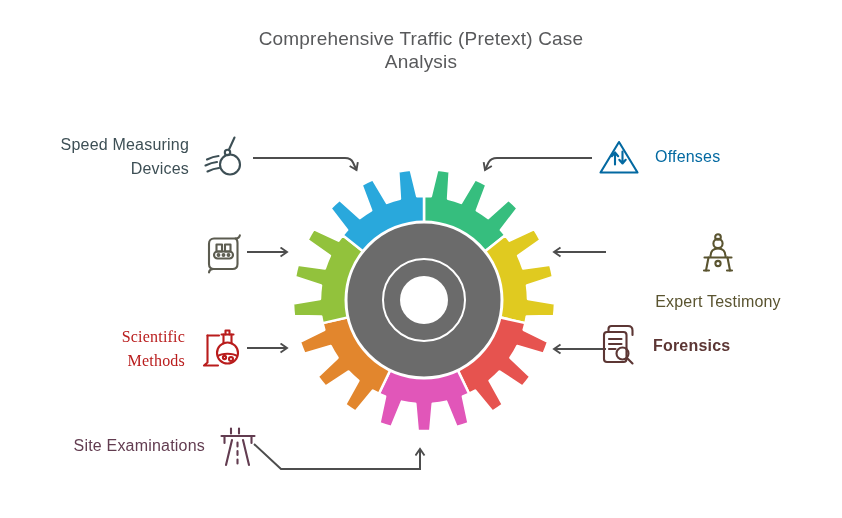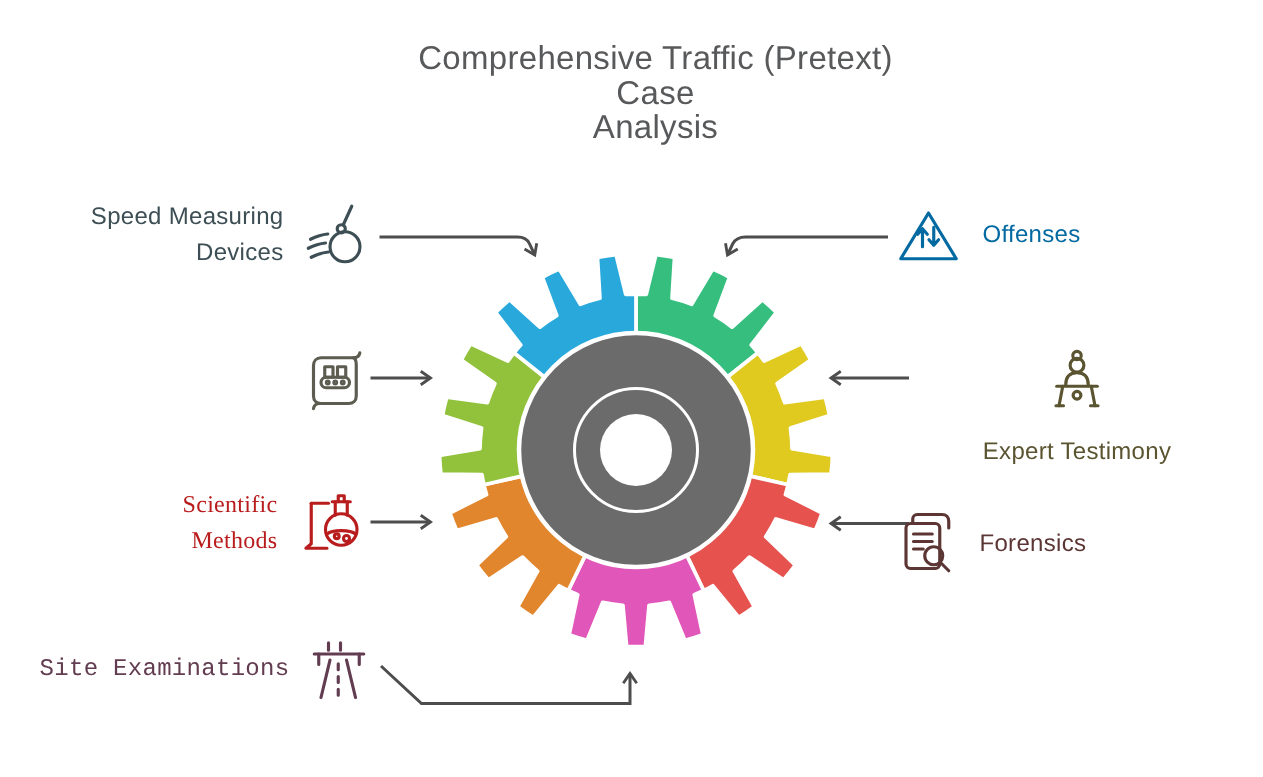--- a/index.html
+++ b/index.html
@@ -1,42 +1,42 @@
 <!DOCTYPE html>
 <html style="--arrow-color: #4D4D4D;"><head>
 <meta charset="utf-8">
 <style>
   * { margin:0; padding:0; box-sizing:border-box; }
   html,body { background:#fff; }
   body { width:842px; height:518px; position:relative; overflow:hidden;
          font-family:"Liberation Sans", sans-serif; }
-  .title { position:absolute; left:257px; top:27px; width:360px; text-align:center;
-           font-size:22px; line-height:23px; letter-spacing:0.2px; white-space:pre-line;
+  .title { position:absolute; left:241px; top:27px; width:360px; text-align:center;
+           font-size:19px; line-height:23px; letter-spacing:0.2px; white-space:pre-line;
            color:#58595B; }
   .row { position:absolute; display:flex; align-items:center; }
   .row.left  { justify-content:flex-end; gap:13px; }
   .row.right { justify-content:flex-start; gap:15px; }
   .row.left .label-text  { text-align:right;margin-left:10px; }
   .row.right .label-text { text-align:left; }
   .label-text { font-size:16px; line-height:24px; letter-spacing:0.2px; white-space:pre-line; }
   .icon { flex:none; display:flex; }
   .icon svg { display:block; fill:none; stroke:currentColor; stroke-width:2.1;
               stroke-linecap:round; stroke-linejoin:round; }
   .gear { position:absolute; left:284px; top:160px; }
   .overlay { position:absolute; left:0; top:0; pointer-events:none; }
   .arrow { fill:none; stroke:var(--arrow-color,#4D4D4D); stroke-width:2; }
   #ah path { fill:none; stroke:var(--arrow-color,#4D4D4D); stroke-width:1.9; }
   
   #row-l1 { left:16px; top:127px; width:232px; height:60px; }
   #row-l2 { left:16px; top:225px; width:228px; height:56px; }
   #row-l3 { left:16px; top:320px; width:228px; height:58px; }
-  #row-l4 { left:16px; top:424px; width:230px; height:44px;font-family:Liberation Mono, monospace; }
+  #row-l4 { left:28px; top:424px; width:230px; height:44px; }
   #row-r1 { left:598px; top:137px; width:240px; height:40px; }
   #row-r2 { left:598px; top:231px; width:240px; height:44px; }
-  #row-r3 { left:598px; top:341px; width:240px; height:44px; }
+  #row-r3 { left:598px; top:324px; width:240px; height:44px;font-weight:bold; }
 </style>
 </head>
 <body>
 
 <div class="title" style="color: rgb(88, 89, 91);">Comprehensive Traffic (Pretext) Case
 Analysis</div>
 
 <svg class="gear" width="280" height="280" viewBox="0 0 280 280">
   <g>
       <path d="M 140,140 L 140.00,36.00 A 104 104 0 0 1 146.84,36.23 L 153.30,9.68 A 131 131 0 0 1 165.70,11.55 L 164.05,38.82 A 104 104 0 0 1 177.12,42.85 L 191.13,19.39 A 131 131 0 0 1 202.42,24.83 L 192.81,50.40 A 104 104 0 0 1 204.11,58.11 L 224.41,39.82 A 131 131 0 0 1 233.60,48.34 L 216.87,69.95 A 104 104 0 0 1 221.31,75.16 Z" fill="#36BE7E" stroke="#fff" stroke-width="2.5" stroke-linejoin="round"></path>

